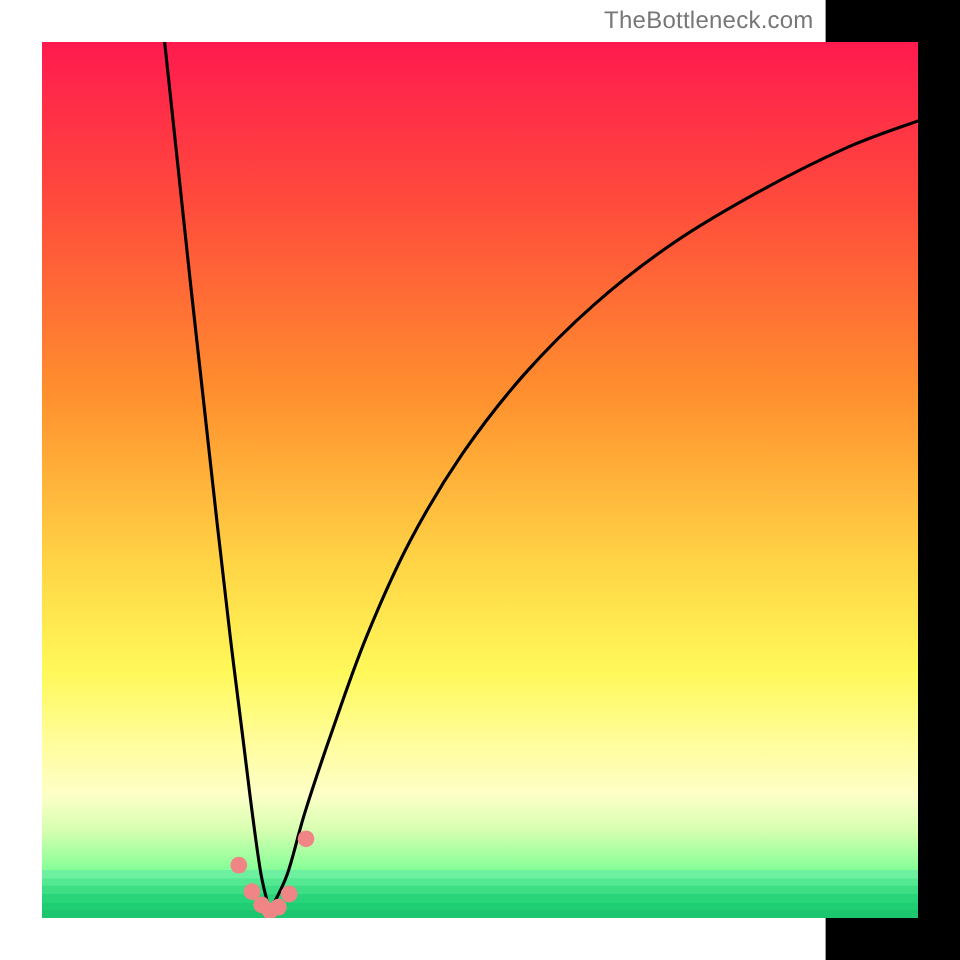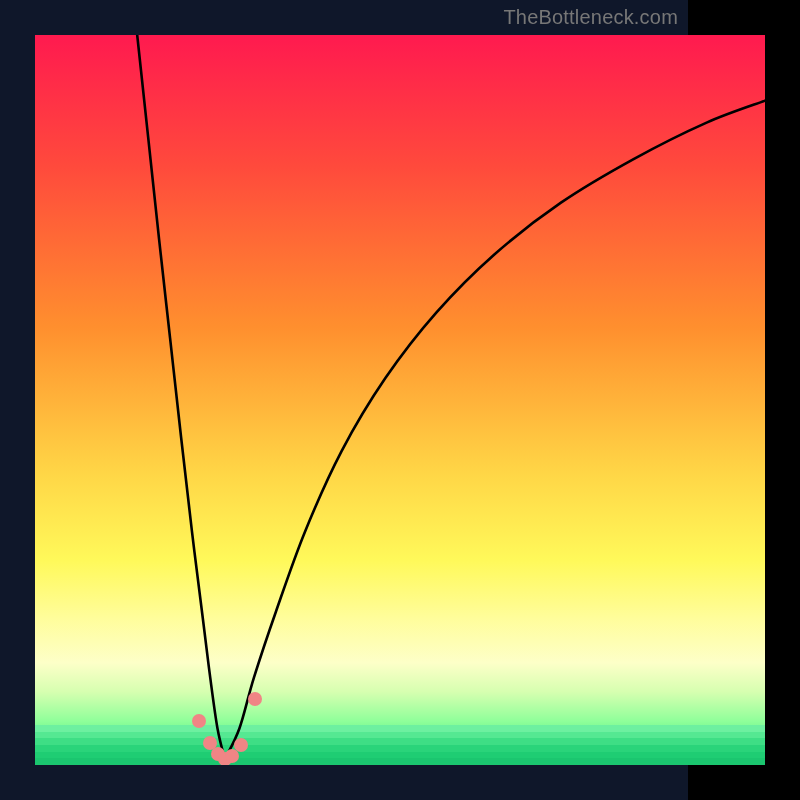--- a/index.html
+++ b/index.html
@@ -8,21 +8,21 @@
     width: 800px;
     height: 800px;
     background: #000;
     overflow: hidden;
     font-family: Arial, Helvetica, sans-serif;
   }
   .frame {
     position: relative;
     width: 688px;
     height: 800px;
-    background: #0f172a;
+    background: #ffffff;
   }
   .watermark {
     position: absolute;
     top: 6px;
     right: 10px;
     color: #777;
     font-size: 20px;
     font-weight: 500;
     letter-spacing: 0.2px;
     z-index: 20;

